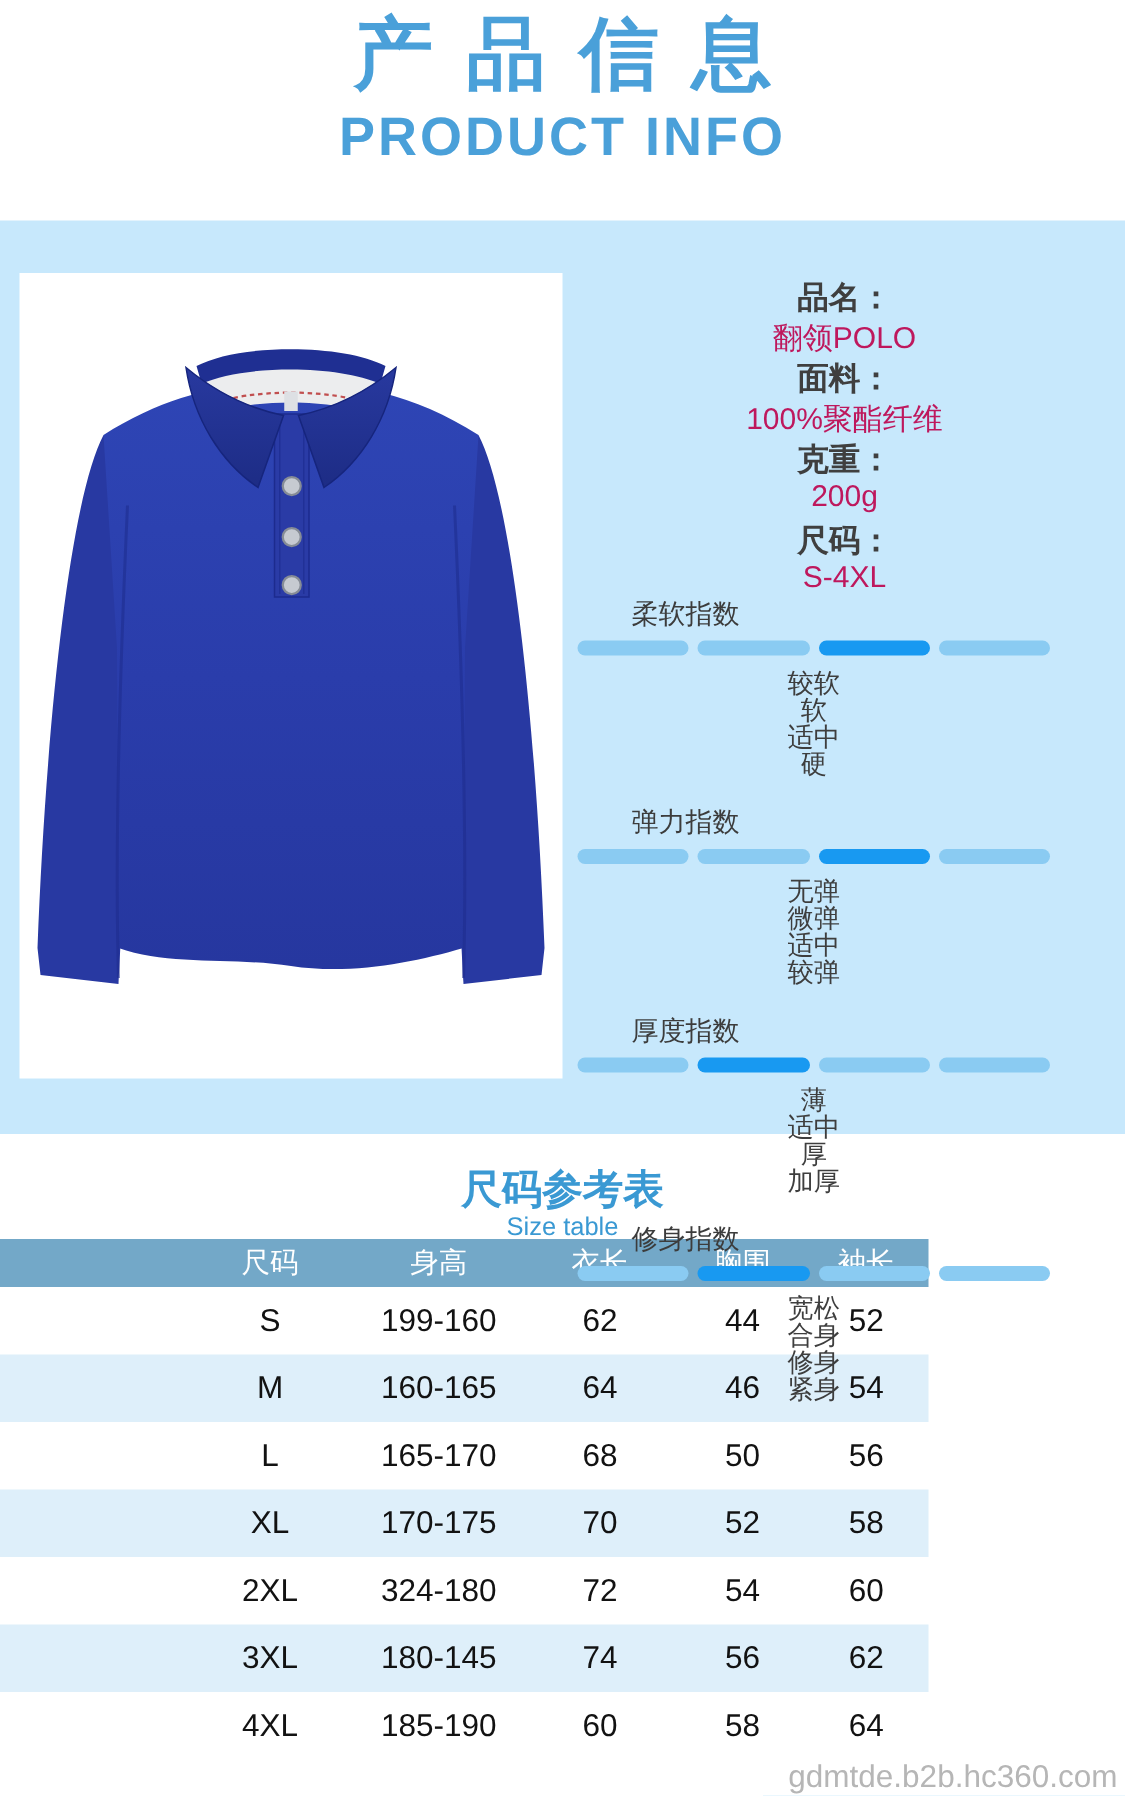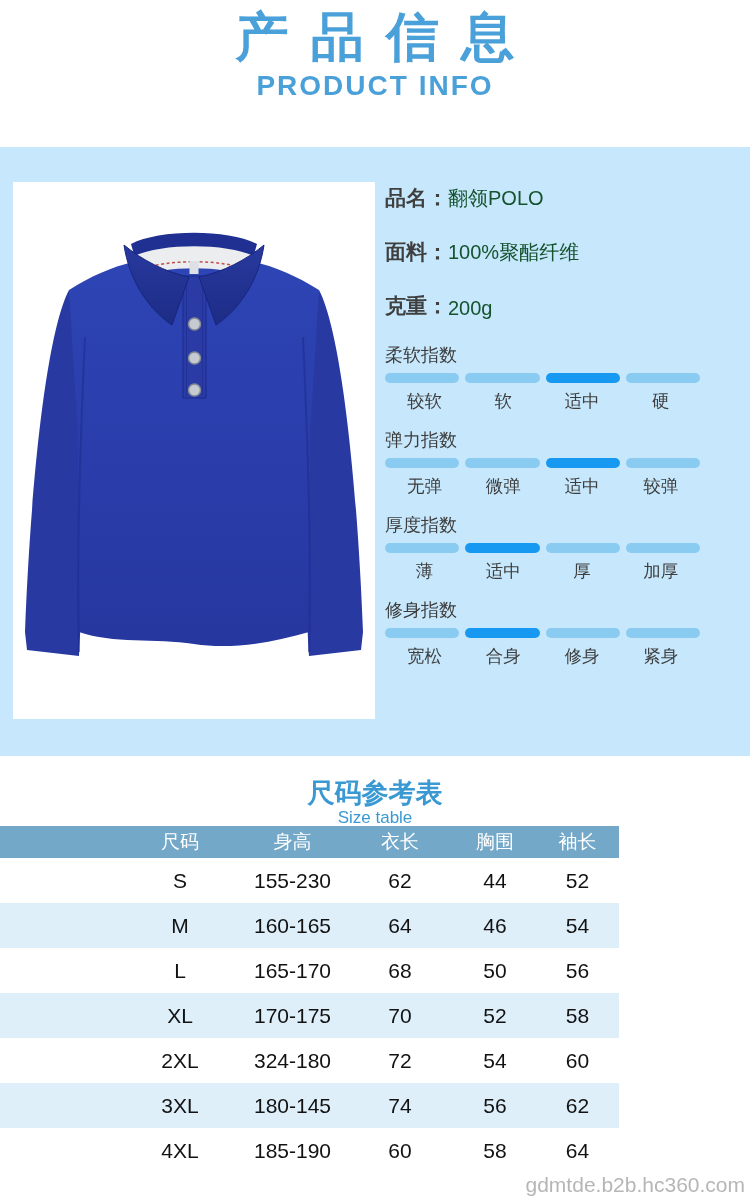--- a/index.html
+++ b/index.html
@@ -2,39 +2,39 @@
 <html><head>
 <meta charset="utf-8">
 <style>
   * { margin:0; padding:0; box-sizing:border-box; }
   body { background:#fff; font-family:"Liberation Sans","DejaVu Sans",sans-serif; }
   .page { position:relative; width:750px; height:1197px; background:#fff; overflow:hidden; }
 
   
   .top-header { height:147px; text-align:center; padding-top:6px; }
   .title-zh { font-size:53px; font-weight:800; color:#4aa0d9; letter-spacing:0.42em; padding-left:0.42em; line-height:1.18; }
-  .title-en { font-size:28px; font-weight:700; color:#4aa0d9; letter-spacing:2px; margin-top:1px; }
+  .title-en { font-size:36px; font-weight:700; color:#4aa0d9; letter-spacing:2px; margin-top:1px; }
 
   
   .panel { position:relative; width:750px; height:609px; background:#c7e8fc; }
   .product-card { position:absolute; left:13px; top:35px; width:362px; height:537px; background:#ffffff; }
   .product-card svg { display:block; width:100%; height:100%; }
 
   .details { position:absolute; left:385px; top:37px; width:356px; }
-  .spec-row { display:flex; align-items:flex-end; height:28px; margin-bottom:26px; }
+  .spec-row { display:flex; align-items:center; height:28px; margin-bottom:26px;flex-direction:column; }
   .spec-label { font-size:21px; font-weight:700; color:#3f3f3f; white-space:nowrap; }
-  .spec-value { font-size:20px; color:#14532d; white-space:nowrap; }
+  .spec-value { font-size:20px; color:#be185d; white-space:nowrap; }
 
   .index-list { margin-top:24px; }
   .index-section { margin-bottom:21px; }
-  .index-name { font-size:18px; font-weight:500; color:#3c3c3c; line-height:18px; margin-bottom:9px; }
+  .index-name { font-size:18px; font-weight:500; color:#3c3c3c; line-height:18px; margin-bottom:9px;margin-left:36px; }
   .bar-row { display:flex; width:315px; gap:6px; }
   .bar { flex:1; height:10px; border-radius:5px; background:#8acbf2; }
   .bar.active { background:#1899f1; }
-  .opt-row { display:flex; width:315px; margin-top:9px; }
+  .opt-row { display:flex; width:315px; margin-top:9px;flex-direction:column; }
   .opt { flex:1; text-align:center; font-size:17.5px; color:#3e3e3e; line-height:18px; }
 
   
   .size-head { height:70px; text-align:center; padding-top:22px; }
   .size-title-zh { font-size:27px; font-weight:600; color:#3a99d3; line-height:30px; }
   .size-title-en { font-size:17px; color:#3a99d3; margin-top:0; }
 
   .size-table { width:619px; }
   .trow, .thead { display:grid; grid-template-columns:120px 120px 105px 110px 80px 85px auto; align-items:center; }
   .thead { height:32px; background:#73a8c8; }
@@ -105,20 +105,24 @@
             <div class="spec-value">翻领POLO</div>
           </div>
           <div class="spec-row">
             <div class="spec-label">面料：</div>
             <div class="spec-value">100%聚酯纤维</div>
           </div>
           <div class="spec-row">
             <div class="spec-label">克重：</div>
             <div class="spec-value">200g</div>
           </div>
+          <div class="spec-row">
+            <div class="spec-label">尺码：</div>
+            <div class="spec-value">S-4XL</div>
+          </div>
         </div>
       <div class="index-list">
           <div class="index-section">
             <div class="index-name">柔软指数</div>
             <div class="bar-row">
               <div class="bar"></div>
               <div class="bar"></div>
               <div class="bar active"></div>
               <div class="bar"></div>
             </div>
@@ -189,21 +193,21 @@
         <div class="tcell">尺码</div>
         <div class="tcell">身高</div>
         <div class="tcell">衣长</div>
         <div class="tcell">胸围</div>
         <div class="tcell">袖长</div>
       </div>
     <div>
         <div class="trow">
           <div class="tcell spacer"></div>
           <div class="tcell">S</div>
-          <div class="tcell">155-230</div>
+          <div class="tcell">199-160</div>
           <div class="tcell">62</div>
           <div class="tcell">44</div>
           <div class="tcell">52</div>
         </div>
         <div class="trow alt">
           <div class="tcell spacer"></div>
           <div class="tcell">M</div>
           <div class="tcell">160-165</div>
           <div class="tcell">64</div>
           <div class="tcell">46</div>

